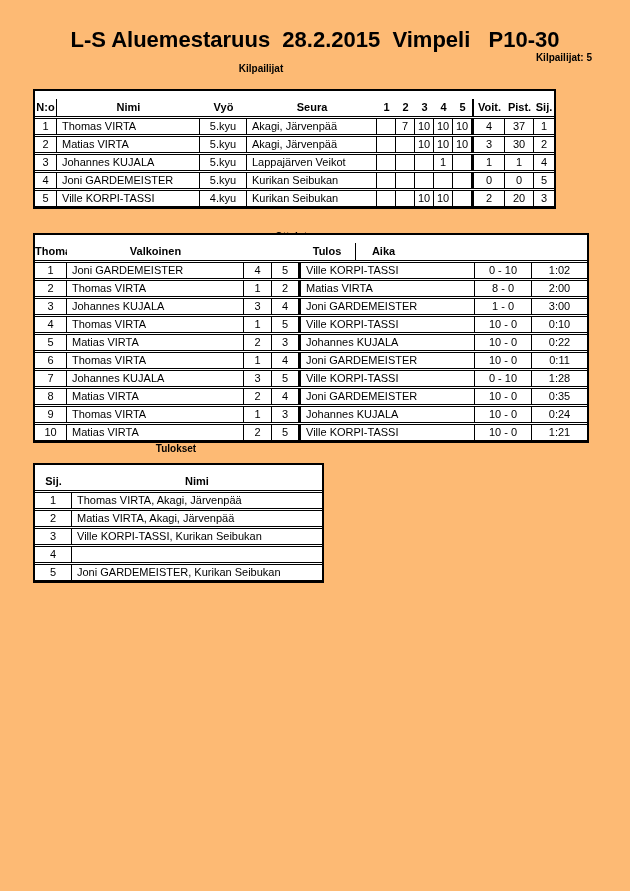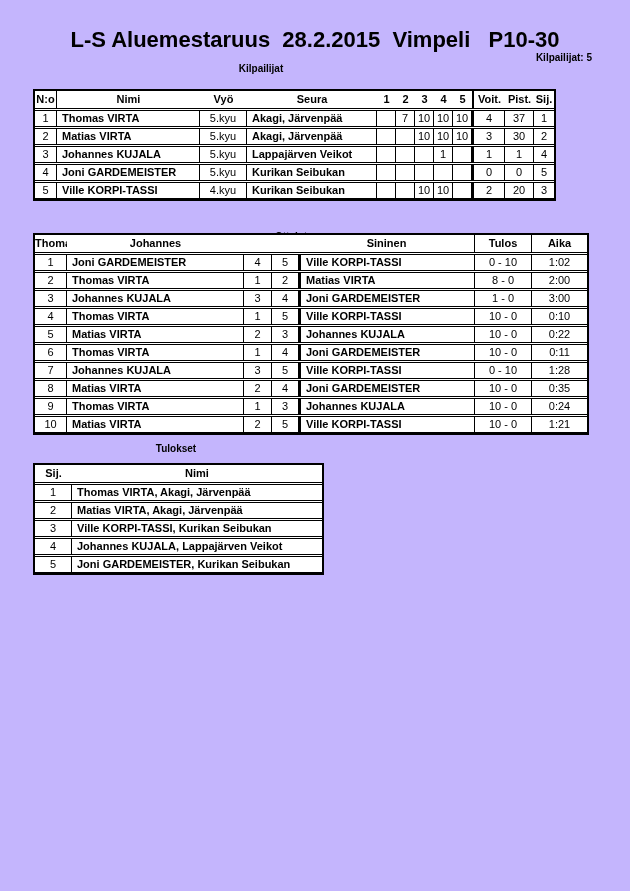--- a/index.html
+++ b/index.html
@@ -1,44 +1,44 @@
 <!DOCTYPE html>
 <html><head>
 <meta charset="utf-8">
 <style>
   html,body { margin:0; padding:0; background:#fff; }
   body { width:630px; height:891px; font-family:"Liberation Sans", sans-serif; color:#000; }
-  .page { position:relative; width:630px; height:891px; background:#c4b5fd; overflow:hidden; }
+  .page { position:relative; width:630px; height:891px; background:#fdba74; overflow:hidden; }
 
   .title { position:absolute; top:27px; left:0; width:100%; text-align:center;
            font-size:22px; font-weight:bold; white-space:pre; }
   .participants { position:absolute; top:52px; right:38px; font-size:10px; font-weight:bold; }
 
   .section-heading { position:absolute; transform:translateX(-50%); font-size:10px; font-weight:bold; white-space:nowrap; }
   #h-kilpailijat { left:261px; top:63px; }
   #h-ottelut    { left:291px; top:231px; }
   #h-tulokset   { left:176px; top:443px; }
 
   .tbl { position:absolute; border:2px solid #000; background:#fff; }
   #t1 { left:33px; top:89px; }
   #t2 { left:33px; top:233px; }
   #t3 { left:33px; top:463px; }
 
   .row { display:flex; align-items:stretch; border:solid #000; border-width:1px 0;
          margin-top:1px; height:15px; line-height:15px; font-size:11px; }
-  .row.head { border-width:0 0 1px 0; margin-top:0; height:17px; line-height:17px; font-weight:bold; }
+  .row.head { border-width:0 0 1px 0; margin-top:8px; height:17px; line-height:17px; font-weight:bold; }
 
   .c { box-sizing:border-box; flex:0 0 auto; border-right:1px solid #000;
        overflow:hidden; white-space:nowrap; }
   .c.last { border-right:none; }
   .head .c { border-right:none; }
   .head .c.hb { border-right:1px solid #000; }
   .thick { border-left:2px solid #000; }
   .ctr { text-align:center; }
-  .lft { padding-left:5px;font-weight:bold; }
+  .lft { padding-left:5px; }
 
   
   .w-no{width:22px} .w-name{width:143px} .w-belt{width:47px} .w-club{width:130px}
   .w-s{width:19px} .w-wins{width:33px} .w-pts{width:29px} .w-rank{width:20px}
   
   .w-match{width:32px} .w-wname{width:177px} .w-n1{width:28px} .w-n2{width:27px}
   .w-bname{width:176px} .w-res{width:57px} .w-time{width:55px} .w-spacer{width:55px}
   
   .w-sij{width:37px} .w-rname{width:250px}
 </style>
@@ -142,23 +142,22 @@
       <div class="c w-pts ctr">20</div>
       <div class="c w-rank ctr last">3</div>
     </div>
   </div>
 
   <div class="section-heading" id="h-ottelut">Ottelut</div>
 
   <div class="tbl" id="t2">
     <div class="row head">
       <div class="c w-match">Thomas</div>
-      <div class="c w-wname ctr">Johannes</div>
+      <div class="c w-wname ctr">Valkoinen</div>
       <div class="c w-spacer"></div>
-      <div class="c w-bname ctr hb">Sininen</div>
       <div class="c w-res ctr hb">Tulos</div>
       <div class="c w-time ctr last">Aika</div>
     </div>
 
     <div class="row">
       <div class="c w-match ctr">1</div>
       <div class="c w-wname lft">Joni GARDEMEISTER</div>
       <div class="c w-n1 ctr">4</div>
       <div class="c w-n2 ctr">5</div>
       <div class="c w-bname lft thick">Ville KORPI-TASSI</div>
@@ -271,21 +270,20 @@
     <div class="row">
       <div class="c w-sij ctr">2</div>
       <div class="c w-rname lft last">Matias VIRTA, Akagi, Järvenpää</div>
     </div>
     <div class="row">
       <div class="c w-sij ctr">3</div>
       <div class="c w-rname lft last">Ville KORPI-TASSI, Kurikan Seibukan</div>
     </div>
     <div class="row">
       <div class="c w-sij ctr">4</div>
-      <div class="c w-rname lft last">Johannes KUJALA, Lappajärven Veikot</div>
     </div>
     <div class="row">
       <div class="c w-sij ctr">5</div>
       <div class="c w-rname lft last">Joni GARDEMEISTER, Kurikan Seibukan</div>
     </div>
   </div>
 
 </div>
 
 </body></html>

